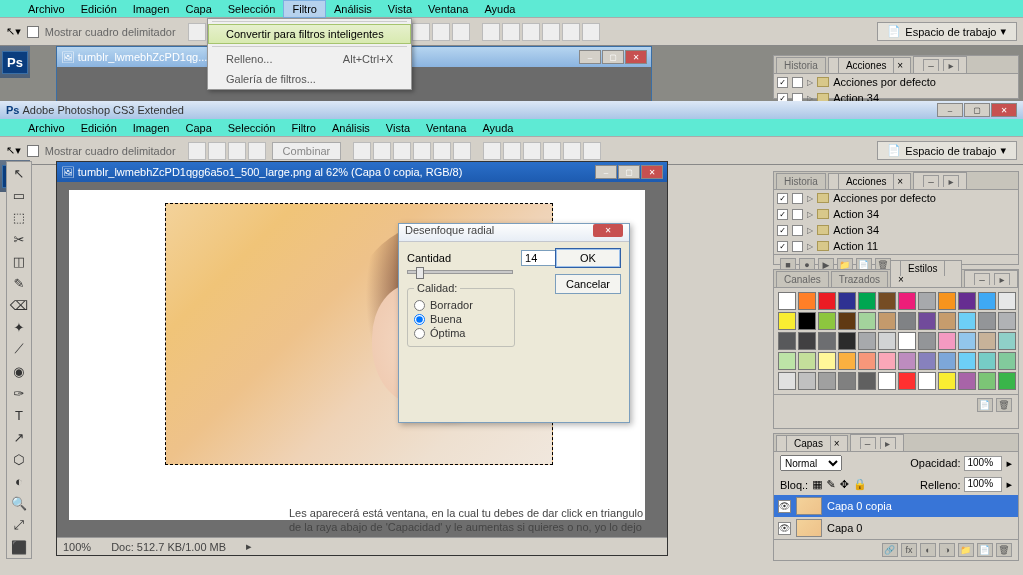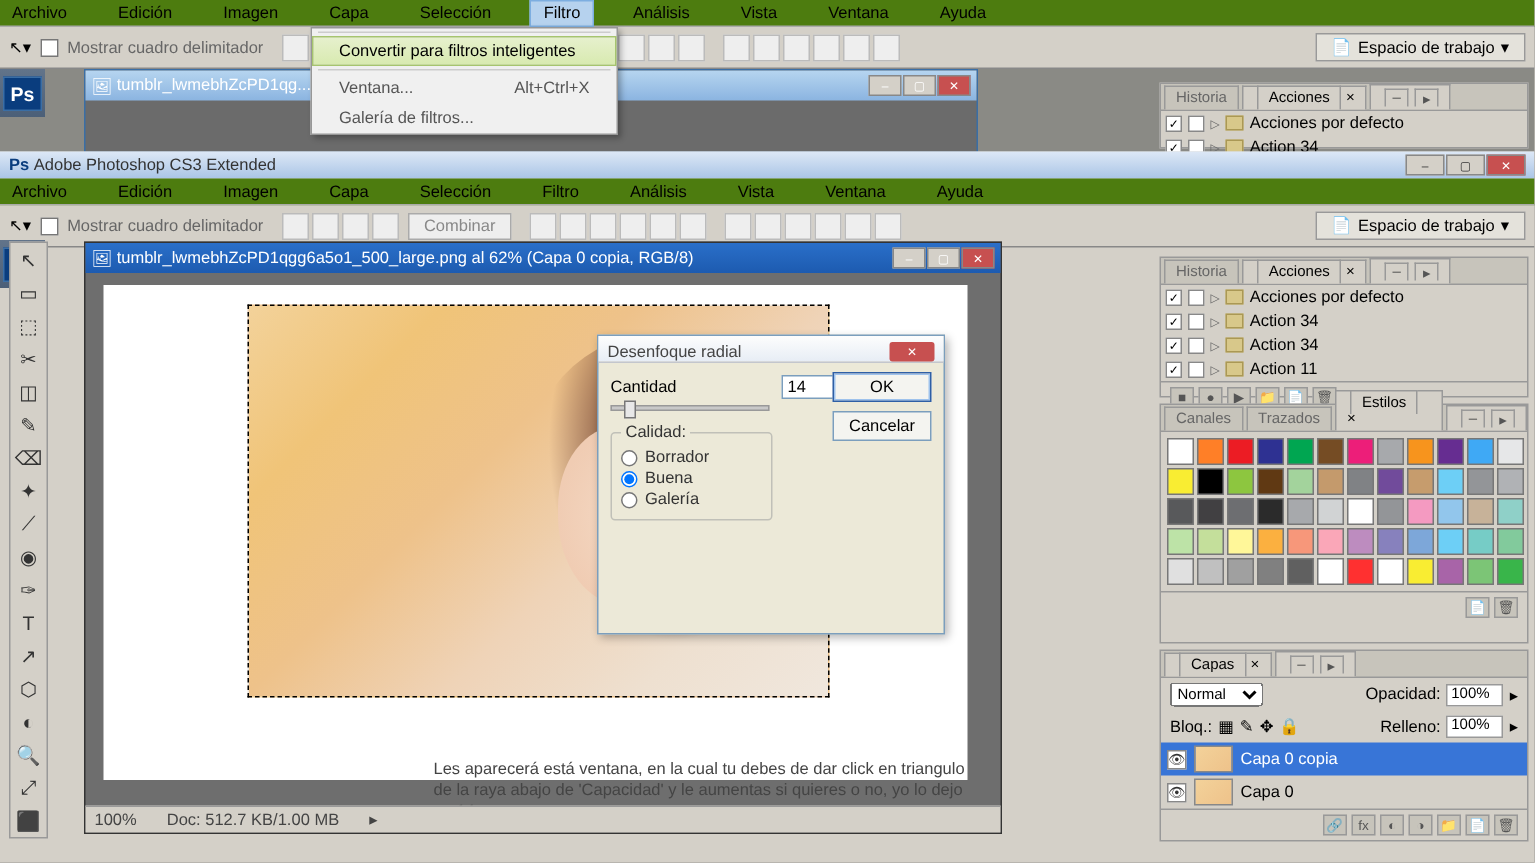--- a/index.html
+++ b/index.html
@@ -1,17 +1,17 @@
 <!DOCTYPE html>
 <html><head>
 <meta charset="utf-8">
 <style>
 * { margin: 0; padding: 0; box-sizing: border-box; font-family: "Segoe UI", Tahoma, sans-serif; font-size: 11px; }
 body { width: 1023px; height: 575px; background: #8a8a85; overflow: hidden; position: relative; }
-.menubar { background: #4d7c0f; height: 18px; display: flex; align-items: center; padding: 0 0; border-bottom: 1px solid #aaa; gap: 18px; }
+.menubar { background: #5eead4; height: 18px; display: flex; align-items: center; padding: 0 20px; border-bottom: 1px solid #aaa; }
 .menubar span { padding: 2px 8px; cursor: default; }
 .menubar span.open { background: #b6d2ee; border: 1px solid #7daee0; }
 .optbar { background: #d4d0c8; height: 28px; display: flex; align-items: center; padding: 0 6px; gap: 6px; border-bottom: 1px solid #888; }
 .optbar .chk { width: 12px; height: 12px; border: 1px solid #777; background: #fff; }
 .optbar .lbl { color: #666; }
 .optbar .btngrp { display: flex; gap: 2px; margin-left: 6px; }
 .optbar .ibtn { width: 18px; height: 18px; border: 1px solid #bbb; background: #eee; }
 .optbar .wsbtn { margin-left: auto; padding: 2px 10px; border: 1px solid #999; background: #e4e2db; display: flex; align-items: center; gap: 4px; }
 .dd { position: absolute; left: 207px; top: 18px; width: 205px; background: #f0f0f0; border: 1px solid #979797; box-shadow: 2px 2px 4px rgba(0,0,0,0.3); z-index: 50; }
 .dd div { padding: 4px 18px; display: flex; justify-content: space-between; color: #555; }
@@ -37,21 +37,21 @@
 .doc2 .tb { height: 20px; background: linear-gradient(#2a6fc9,#1d5bb0); display: flex; align-items: center; padding: 0 4px; color: #fff; font-size: 10px; }
 .canvas { position: absolute; left: 12px; top: 28px; width: 576px; height: 330px; background: #fff; }
 .canvas .img { position: absolute; left: 96px; top: 13px; width: 388px; height: 262px; border: 1px dashed #000; background: linear-gradient(135deg,#f3d29a 0%,#f0c478 20%,#eec28a 40%,#efd3b7 60%,#eee0d0 80%,#f0e7dd 100%); overflow: hidden; }
 .canvas .img::before { content: ""; position: absolute; right: 30px; top: 20px; width: 180px; height: 240px; background: radial-gradient(ellipse at 60% 30%, #6a3724 0%, #6a3724 25%, rgba(234,200,168,0) 55%); border-radius: 50% 50% 40% 40%; opacity: 0.85; }
 .canvas .img::after { content: ""; position: absolute; right: 90px; top: 80px; width: 90px; height: 120px; background: radial-gradient(ellipse, #f4d9c4 0%, #f0ccb3 70%); border-radius: 45% 45% 50% 50%; }
 .canvas .note { position: absolute; left: 220px; top: 317px; width: 360px; font-size: 11px; color: #444; line-height: 1.25; }
 .statusb { position: absolute; left: 0; bottom: 0; height: 18px; width: 100%; background: #d4d0c8; border-top: 1px solid #999; display: flex; align-items: center; padding: 0 6px; gap: 20px; font-size: 10px; color: #444; }
 
 
 .dlg { position: absolute; left: 398px; top: 223px; width: 232px; height: 200px; background: #ece9d8; border: 1px solid #7b9ebd; box-shadow: 2px 2px 6px rgba(0,0,0,.3); z-index: 80; }
-.dlg .dtb { height: 18px; background: linear-gradient(#fdfdfd,#e7edf5); display: flex; align-items: flex-end; padding: 0 6px; font-size: 11px; color: #444; border-bottom: 1px solid #c3c6cd; }
+.dlg .dtb { height: 18px; background: linear-gradient(#fdfdfd,#e7edf5); display: flex; align-items: flex-start; padding: 0 6px; font-size: 11px; color: #444; border-bottom: 1px solid #c3c6cd; }
 .dlg .dtb .cl { margin-left: auto; width: 30px; height: 13px; background: #c75050; color: #fff; font-size: 8px; display: flex; align-items: center; justify-content: center; border-radius: 2px; }
 .dlg .body { padding: 8px; position: relative; height: 180px; }
 .dlg .row { display: flex; align-items: center; gap: 20px; }
 .dlg .slider { width: 106px; height: 4px; background: #c9c9c9; border: 1px solid #999; position: relative; margin-top: 4px; }
 .dlg .slider .th { position: absolute; left: 8px; top: -4px; width: 8px; height: 12px; background: #e8e8e8; border: 1px solid #777; }
 .dlg .num { width: 40px; height: 16px; border: 1px solid #7b9ebd; background: #fff; padding: 0 3px; font-size: 11px; }
 .dlg fieldset { border: 1px solid #c0c0b8; border-radius: 3px; padding: 4px 6px 6px; margin-top: 8px; width: 108px; }
 .dlg legend { font-size: 11px; color: #333; padding: 0 3px; }
 .dlg label { display: flex; align-items: center; gap: 5px; font-size: 11px; color: #333; padding: 1px 0; }
 .dlg input[type=radio] { width: 11px; height: 11px; }
@@ -134,21 +134,21 @@
     <span class="pslabel">Ps</span>
   </div>
 
 <div class="dd">
   <hr>
   <div class="hl">
       <span>Convertir para filtros inteligentes</span>
     </div>
   <hr>
   <div>
-      <span>Ventana...</span>
+      <span>Relleno...</span>
       <span>Alt+Ctrl+X</span>
     </div>
   <div>
       <span>Galería de filtros...</span>
     </div>
 </div>
 
 <div class="doc1">
   <div class="tb">
     <span>🖼</span>&nbsp;
@@ -482,21 +482,21 @@
       <label>
           <input type="radio" style="">
           <span>Borrador</span>
         </label>
       <label>
           <input type="radio" checked="" style="">
           <span>Buena</span>
         </label>
       <label>
           <input type="radio" style="">
-          <span>Galería</span>
+          <span>Óptima</span>
         </label>
     </fieldset>
 
     <div class="btns">
       <button class="def">OK</button>
       <button>Cancelar</button>
     </div>
 
   </div>
 </div>

